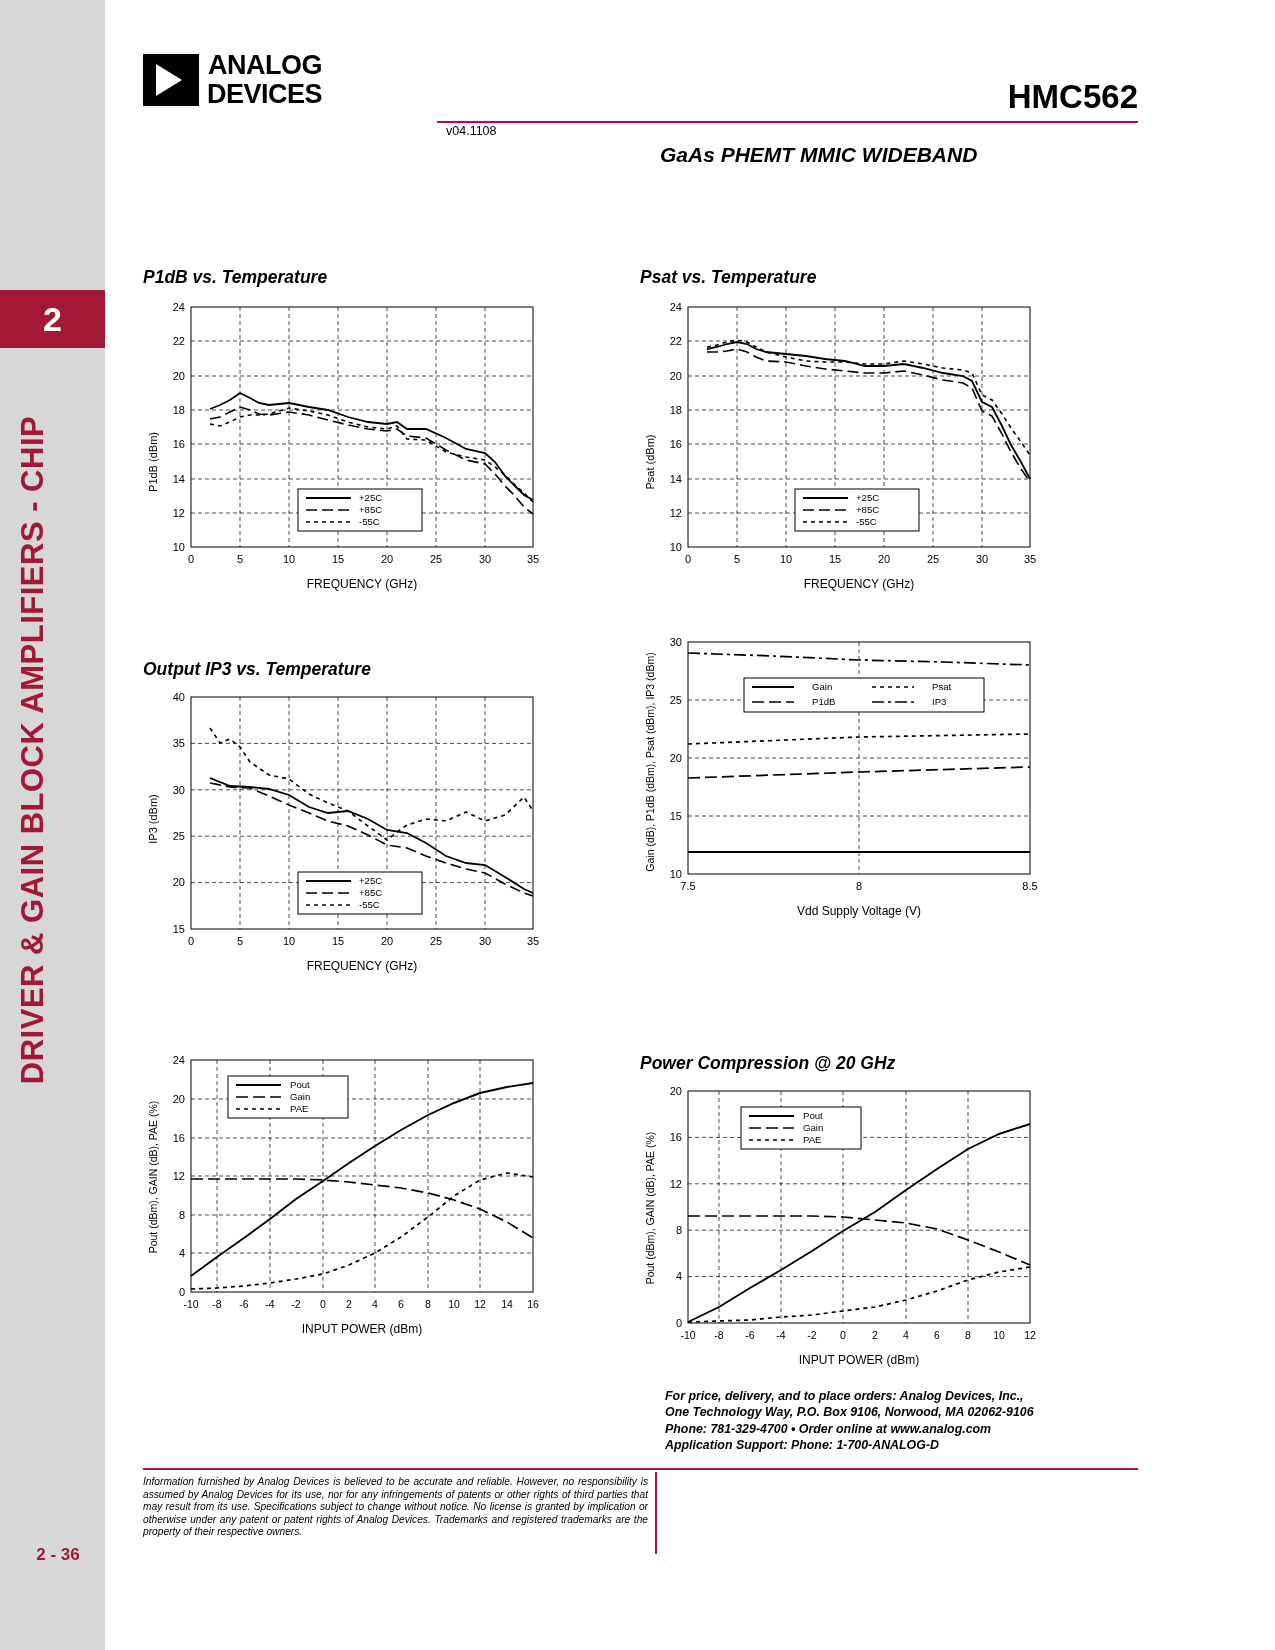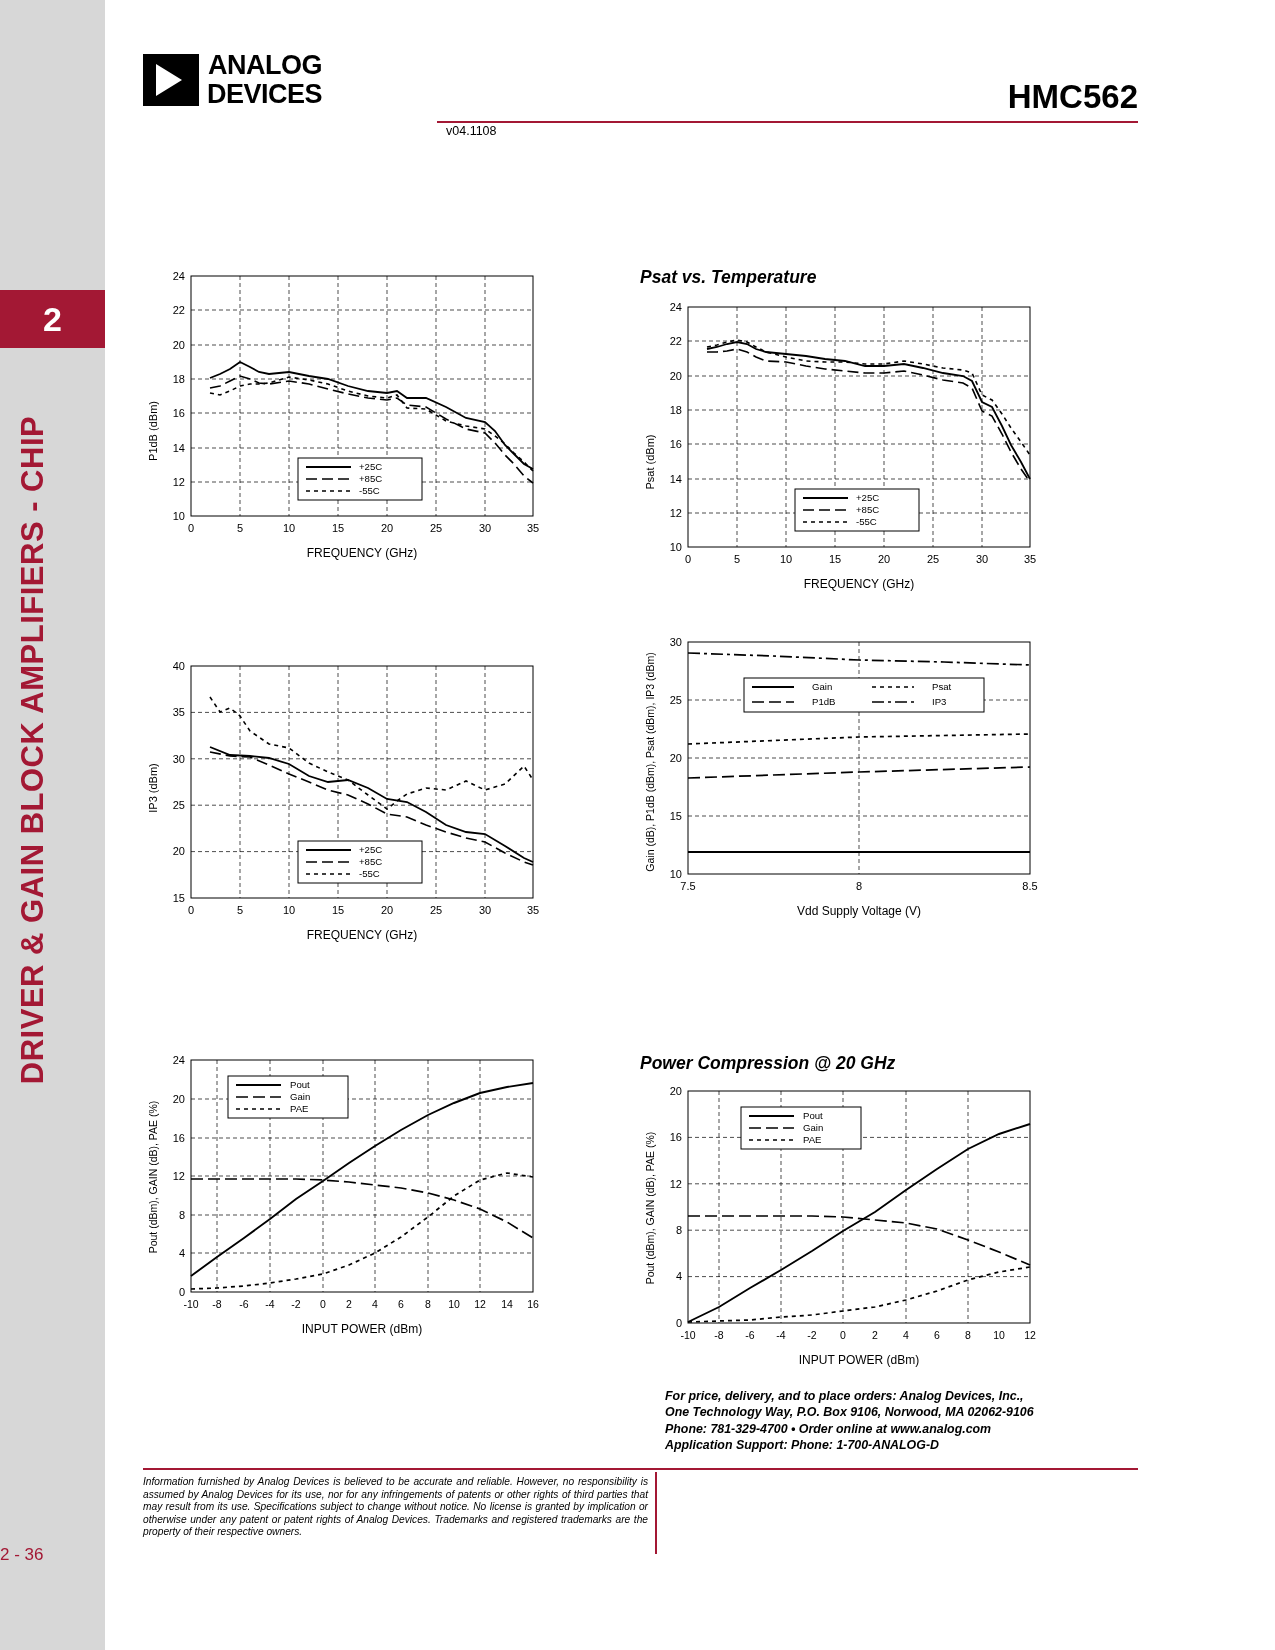--- a/index.html
+++ b/index.html
@@ -24,21 +24,21 @@
   .sideband-text {
     position:absolute; left:-455px; top:720px;
     width:1000px; height:60px;
     transform:rotate(-90deg);
     color:#a31834; font-size:31px; font-weight:bold;
     letter-spacing:0.5px;
     text-align:center;
   }
   .page-num {
     position:absolute; left:0; top:1545px; width:116px;
-    color:#a31834; font-size:17px; font-weight:normal;
+    text-align:center; color:#a31834; font-size:17px; font-weight:bold;
   }
 
   
   .logo { position:absolute; left:143px; top:52px; width:215px; height:58px; }
   .logo-tri {
     position:absolute; left:0; top:2px; width:56px; height:52px;
     background:#000;
   }
   .logo-tri:after {
     content:""; position:absolute; left:13px; top:10px;
@@ -110,23 +110,25 @@
   <div class="logo-tri"></div>
   <div class="logo-text">
     <div>ANALOG</div>
     <div>DEVICES</div>
   </div>
 </div>
 <div class="part-number">HMC562</div>
 <div class="header-rule"></div>
 <div class="version">v04.1108</div>
 <div class="subtitle">
+  <div>GaAs PHEMT MMIC WIDEBAND</div>
 </div>
 
 <div class="chart-block" style="left:143px; top:266px;">
+  <div class="chart-title">P1dB vs. Temperature</div>
   <div class="plot-wrap">
     <svg width="400" height="340" viewBox="0 0 400 340">
 
       <text x="14" y="165" transform="rotate(-90 14 165)" font-size="11" text-anchor="middle" font-family="Liberation Sans, sans-serif">P1dB (dBm)</text>
 
       <rect x="48" y="10" width="342" height="240" fill="none" stroke="#000" stroke-width="1"></rect>
 
       <g stroke="#000" stroke-width="0.7" stroke-dasharray="4,3">
         <line x1="97" y1="10" x2="97" y2="250"></line>
         <line x1="146" y1="10" x2="146" y2="250"></line>
@@ -238,20 +240,21 @@
         <text x="216" y="204" font-size="9.6" font-family="Liberation Sans, sans-serif">+25C</text>
         <text x="216" y="216" font-size="9.6" font-family="Liberation Sans, sans-serif">+85C</text>
         <text x="216" y="228" font-size="9.6" font-family="Liberation Sans, sans-serif">-55C</text>
       </g>
       <text x="219" y="291" font-size="12" text-anchor="middle" font-family="Liberation Sans, sans-serif">FREQUENCY (GHz)</text>
     </svg>
   </div>
 </div>
 
 <div class="chart-block" style="left:143px; top:658px;">
+  <div class="chart-title">Output IP3 vs. Temperature</div>
   <div class="plot-wrap">
     <svg width="400" height="330" viewBox="0 0 400 330">
       <text x="14" y="130" transform="rotate(-90 14 130)" font-size="11" text-anchor="middle" font-family="Liberation Sans, sans-serif">IP3 (dBm)</text>
       <rect x="48" y="8" width="342" height="232" fill="none" stroke="#000" stroke-width="1"></rect>
       <g stroke="#000" stroke-width="0.7" stroke-dasharray="4,3">
         <line x1="97" y1="8" x2="97" y2="240"></line>
         <line x1="146" y1="8" x2="146" y2="240"></line>
         <line x1="195" y1="8" x2="195" y2="240"></line>
         <line x1="244" y1="8" x2="244" y2="240"></line>
         <line x1="293" y1="8" x2="293" y2="240"></line>

